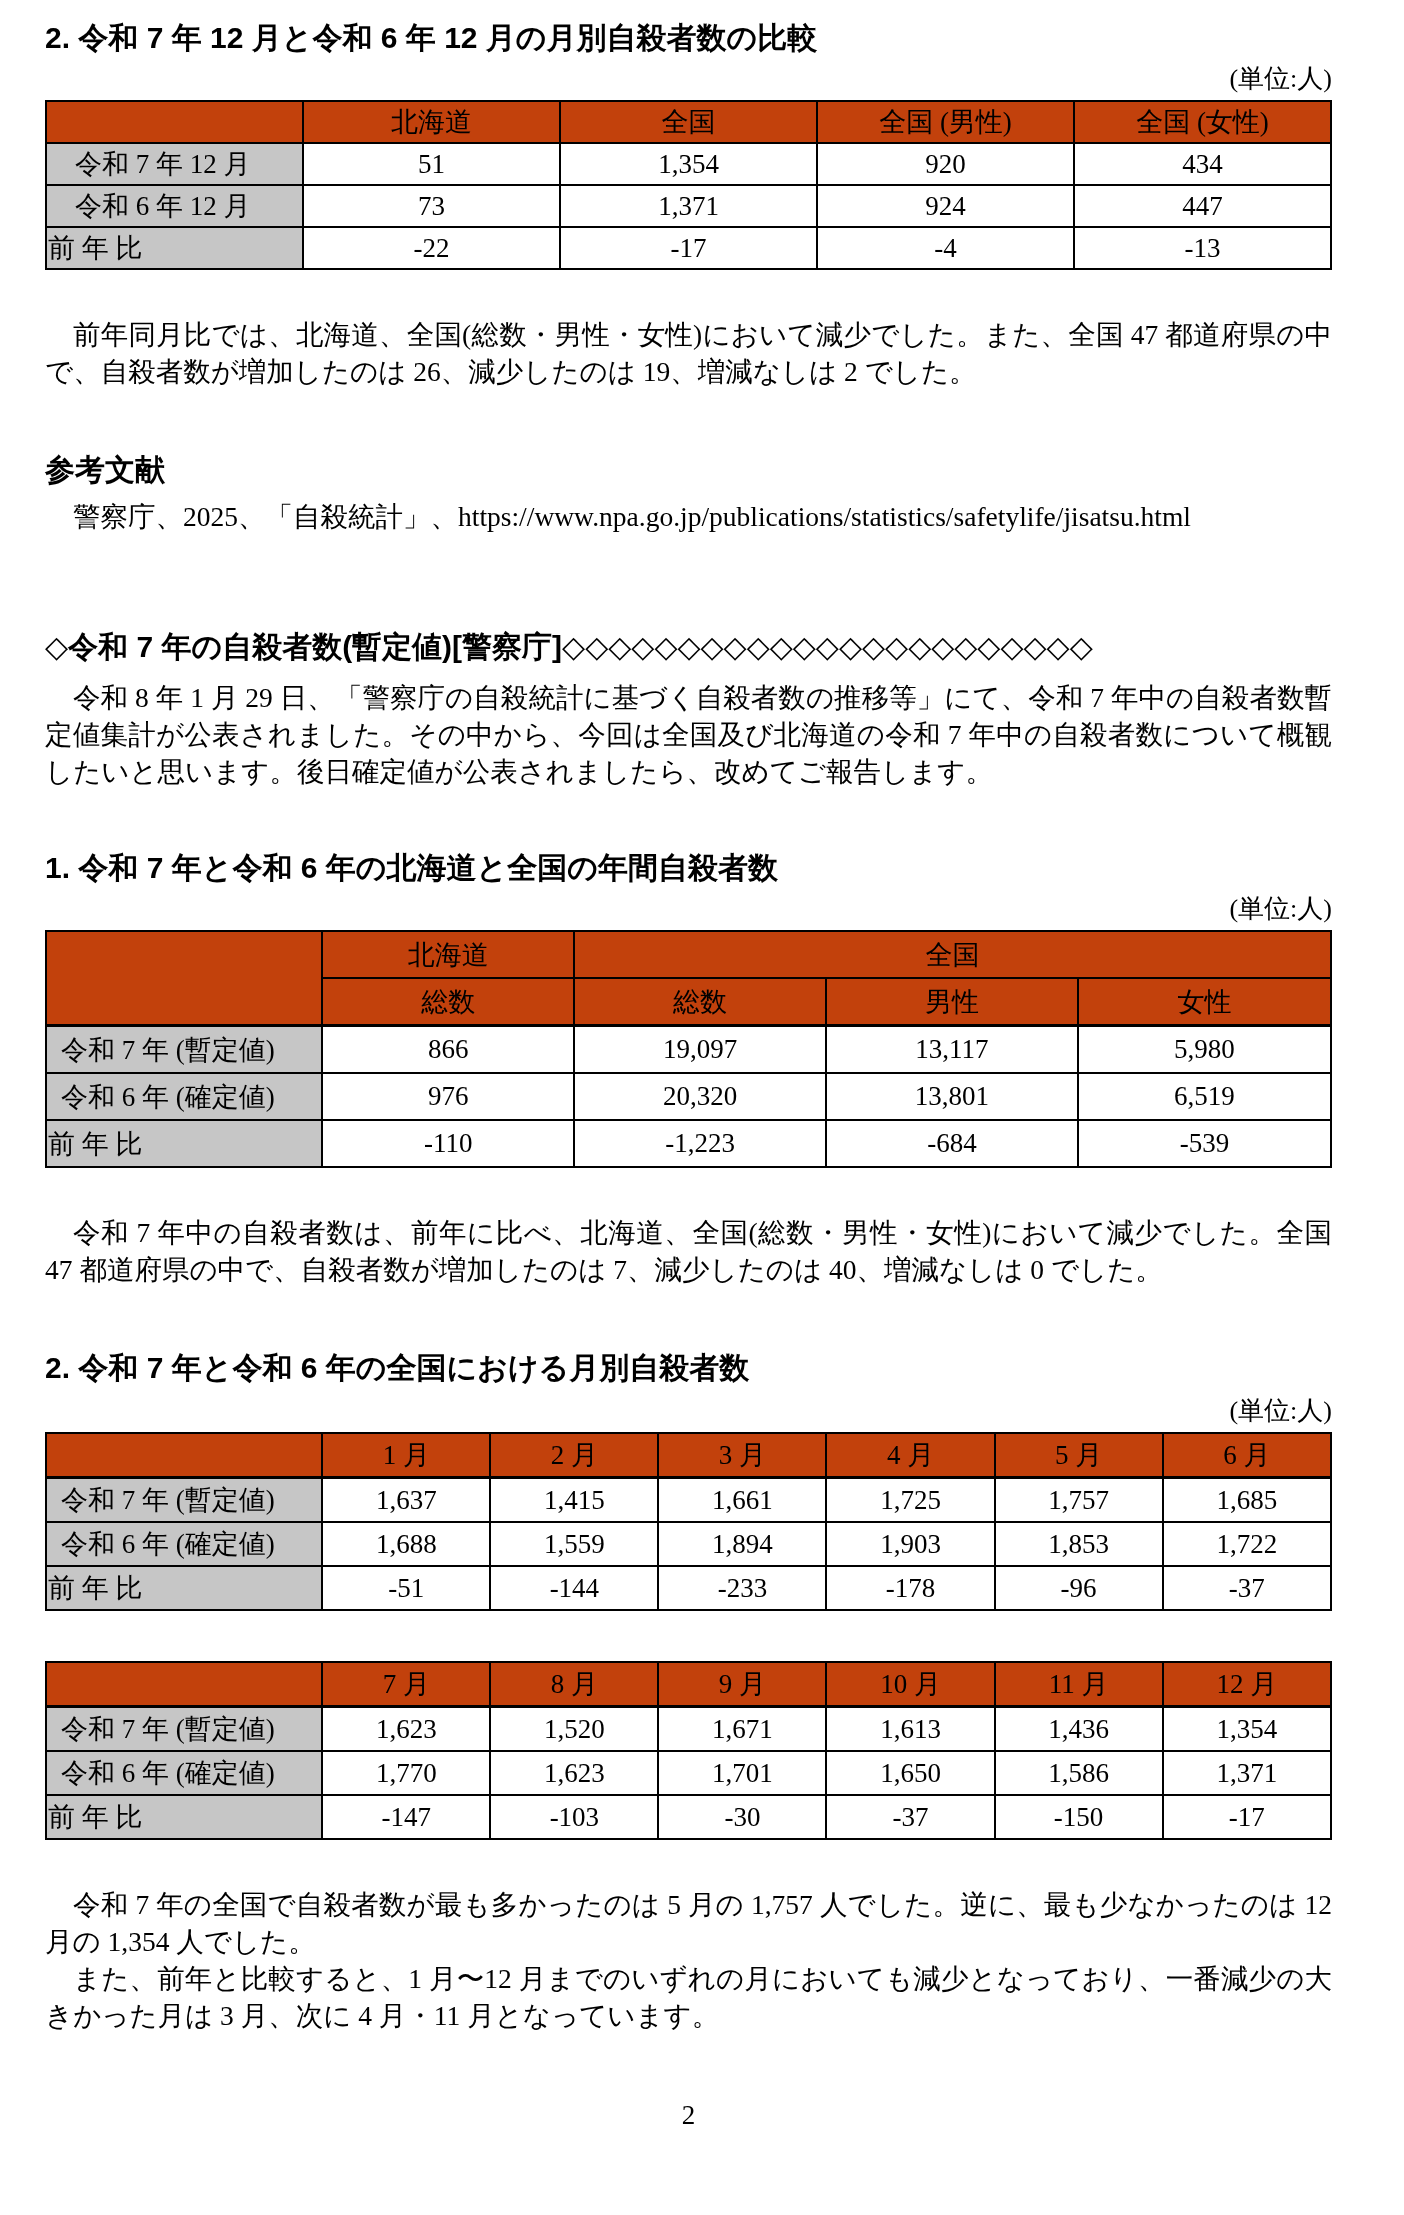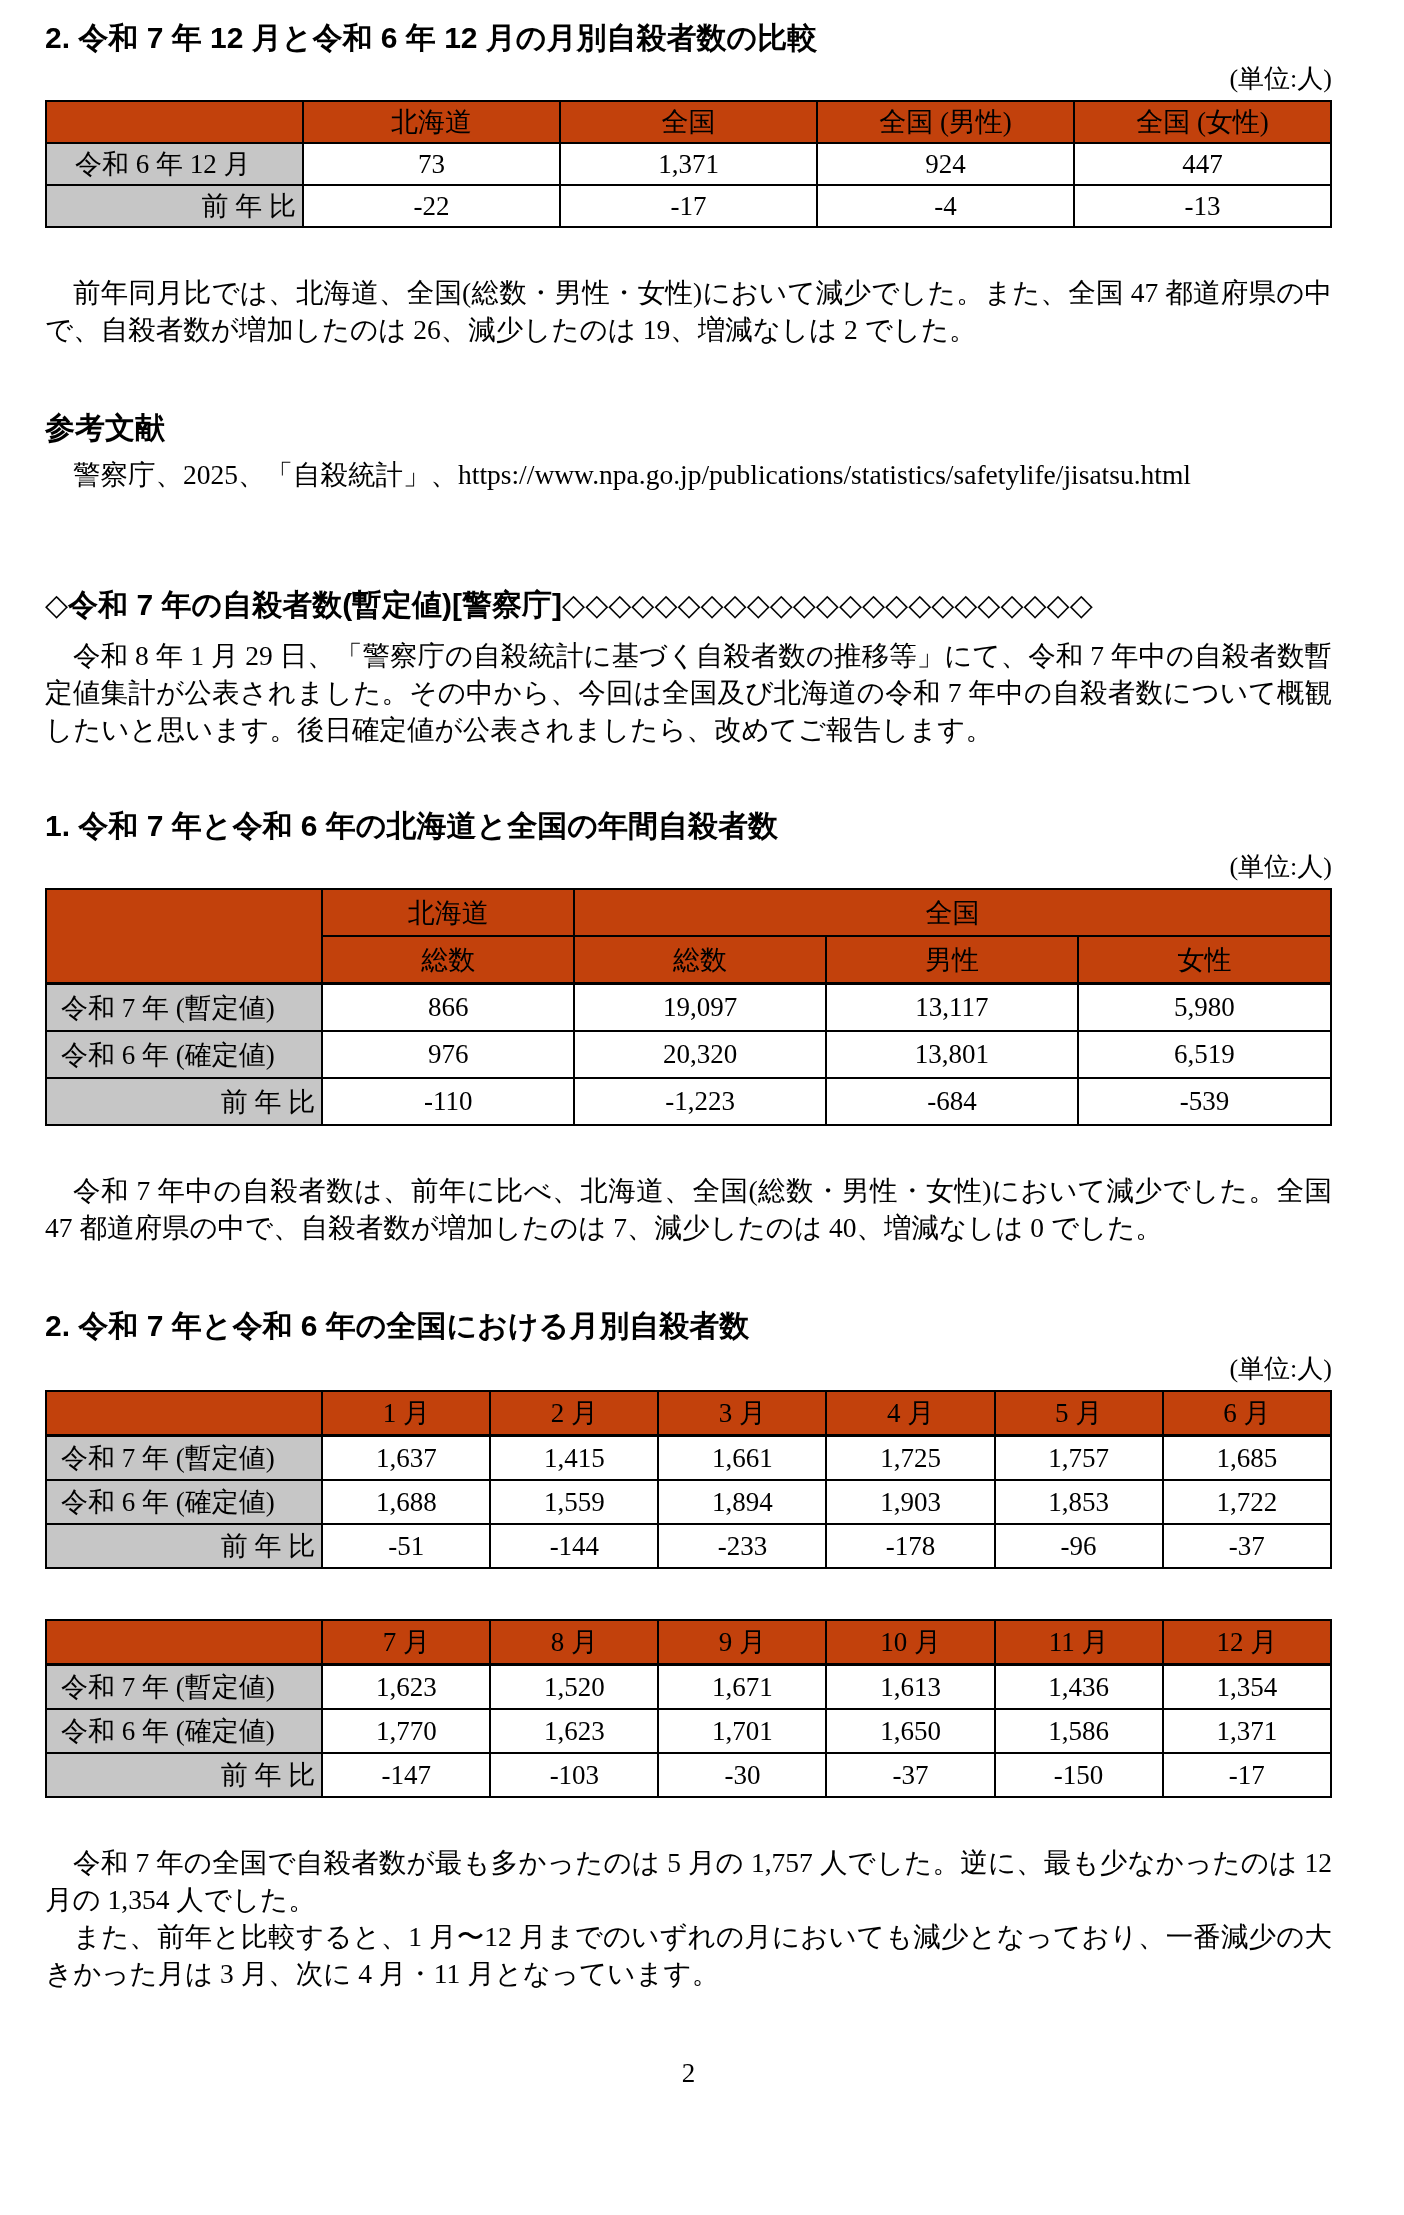--- a/index.html
+++ b/index.html
@@ -37,21 +37,21 @@
   .p-final{margin-top:46px;}
   .p-final2{margin-top:0;}
   .blue{color:#000000;}
   
   .t{border-collapse:collapse;table-layout:fixed;width:100%;font-size:27px;}
   .t td{border:2px solid #000;text-align:center;overflow:hidden;padding:0 6px;background:#fff;}
   .t .hrow td{background:#c2410c;}
   .t .lblcell{background:#c6c6c6;}
   .t .rowlbl{background:#c6c6c6;text-align:left;padding-left:28px;}
   .t2 .rowlbl,.tm .rowlbl{padding-left:14px;}
-  .t .rowlbl.ctr{text-align:right;padding-left:12px;}
+  .t .rowlbl.ctr{text-align:left;padding-left:1px;}
   tr.thick td{border-bottom:3px solid #000;}
   .lbl-span{border-bottom:3px solid #000 !important;}
   .t1{margin-top:4px;}
   .t1 td{height:40px;}
   .t2{margin-top:4px;}
   .t2 td{height:45px;}
   .tm td{height:42px;}
   .tm-a{margin-top:4px;}
   .tm-b{margin-top:50px;}
   
@@ -77,20 +77,27 @@
         </colgroup>
       <tbody>
         <tr class="hrow">
           <td class="lblcell"></td>
           <td>北海道</td>
           <td>全国</td>
           <td>全国 (男性)</td>
           <td>全国 (女性)</td>
         </tr>
         <tr>
+          <td class="rowlbl">令和 7 年 12 月</td>
+          <td>51</td>
+          <td>1,354</td>
+          <td>920</td>
+          <td>434</td>
+        </tr>
+        <tr>
           <td class="rowlbl">令和 6 年 12 月</td>
           <td>73</td>
           <td>1,371</td>
           <td>924</td>
           <td>447</td>
         </tr>
         <tr>
           <td class="rowlbl ctr">前 年 比</td>
           <td class="blue">-22</td>
           <td class="blue">-17</td>

